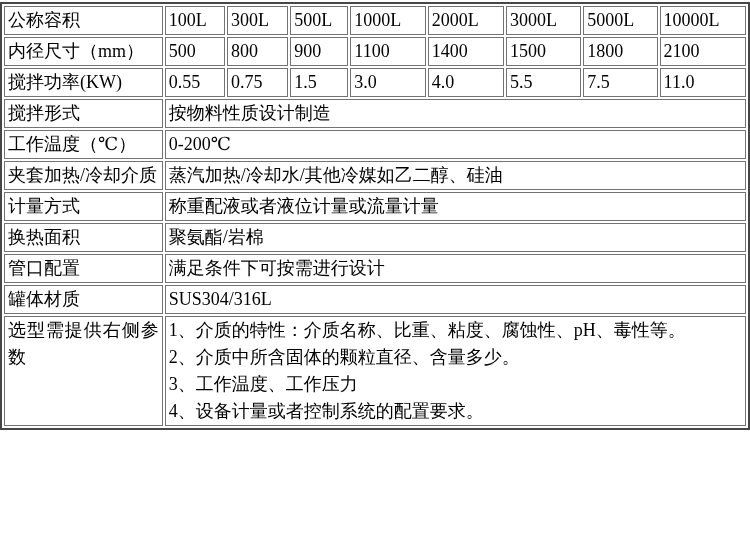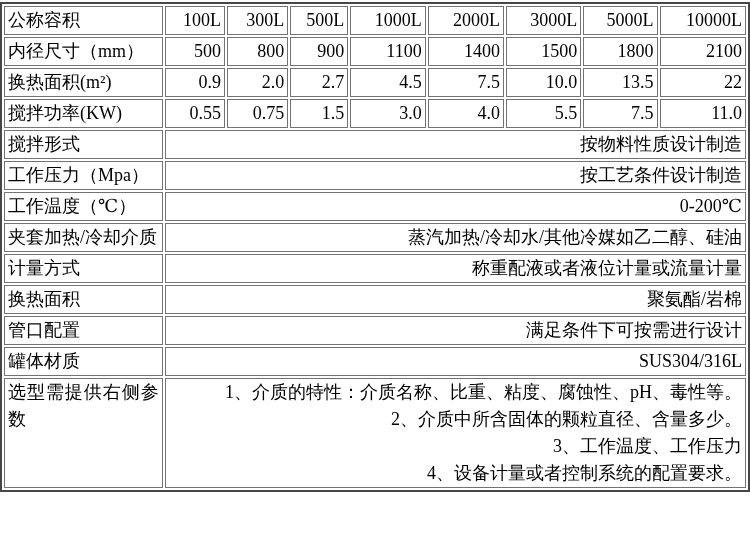--- a/index.html
+++ b/index.html
@@ -18,21 +18,21 @@
     background: #ffffff;
   }
   .spec-table td {
     border: 1px solid #737373;
     padding: 0 3px;
     font-family: "Liberation Serif", "DejaVu Serif", serif;
     font-size: 18px;
     line-height: 27px;
     color: #000000;
     vertical-align: top;
-    text-align: right;
+    text-align: left;
     overflow: hidden;
     word-break: break-word;
   }
   .spec-table td.label {
     text-align: justify;
     text-justify: inter-character;
   }
   .note-line {
     line-height: 27px;
     white-space: nowrap;
@@ -81,49 +81,34 @@
       <td>500</td>
       <td>800</td>
       <td>900</td>
       <td>1100</td>
       <td>1400</td>
       <td>1500</td>
       <td>1800</td>
       <td>2100</td>
     </tr>
     <tr>
-      <td class="label">换热面积(m²)</td>
-      <td>0.9</td>
-      <td>2.0</td>
-      <td>2.7</td>
-      <td>4.5</td>
-      <td>7.5</td>
-      <td>10.0</td>
-      <td>13.5</td>
-      <td>22</td>
-    </tr>
-    <tr>
       <td class="label">搅拌功率(KW)</td>
       <td>0.55</td>
       <td>0.75</td>
       <td>1.5</td>
       <td>3.0</td>
       <td>4.0</td>
       <td>5.5</td>
       <td>7.5</td>
       <td>11.0</td>
     </tr>
 
     <tr>
       <td class="label">搅拌形式</td>
       <td colspan="8">按物料性质设计制造</td>
-    </tr>
-    <tr>
-      <td class="label">工作压力（Mpa）</td>
-      <td colspan="8">按工艺条件设计制造</td>
     </tr>
     <tr>
       <td class="label">工作温度（℃）</td>
       <td colspan="8">0-200℃</td>
     </tr>
     <tr>
       <td class="label">夹套加热/冷却介质</td>
       <td colspan="8">蒸汽加热/冷却水/其他冷媒如乙二醇、硅油</td>
     </tr>
     <tr>

